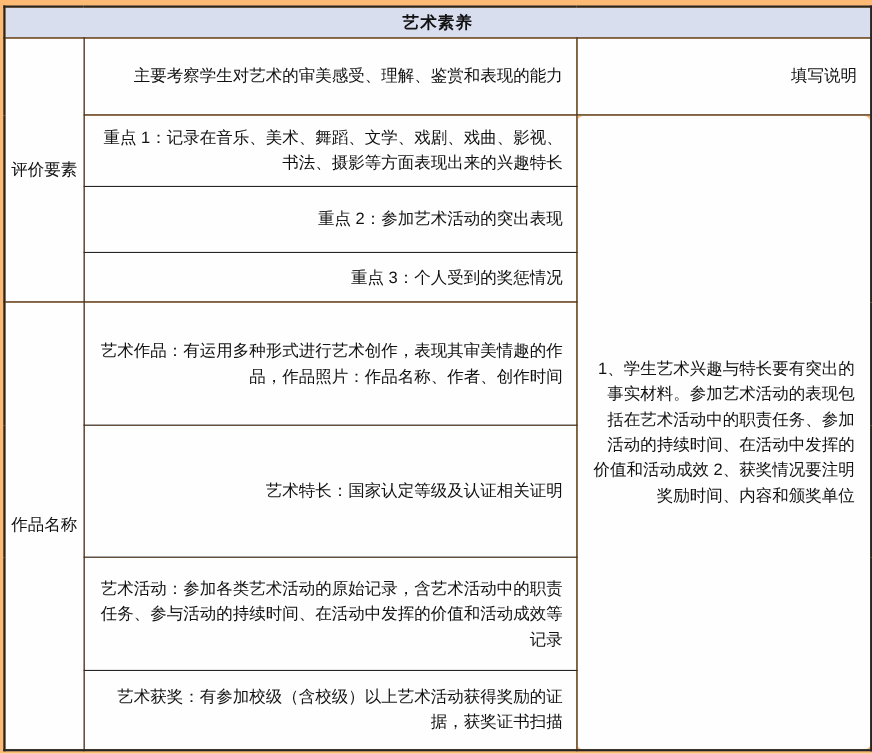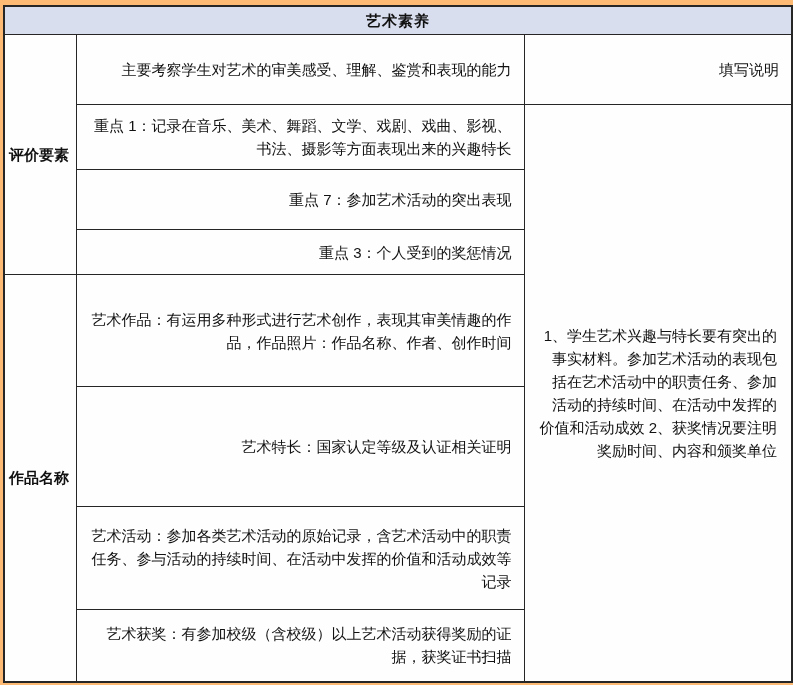--- a/index.html
+++ b/index.html
@@ -29,29 +29,31 @@
     overflow:hidden;
   }
   td.title{
     background:var(--header-bg);
     font-weight:bold;
     text-align:center;
     padding:2px 4px;
     letter-spacing:1px;
   }
   td.label{
-    font-weight:bold;
+    font-weight:normal;
+    text-align:center;
     padding:0 4px;
   }
   td.body{
     text-align:right;
     padding:6px 12px;
   }
   td.notes{
     padding:6px 14px;
+    border-radius:8px;
   }
   tr.r-header{height:28px;}
   tr.r1{height:70px;}
   tr.r2{height:65px;}
   tr.r3{height:60px;}
   tr.r4{height:45px;}
   tr.r5{height:112px;}
   tr.r6{height:120px;}
   tr.r7{height:103px;margin-left:44px;}
   tr.r8{height:72px;padding-left:22px;}
@@ -73,21 +75,21 @@
       <tr class="r1">
         <td rowspan="4" class="label">评价要素</td>
         <td class="body">主要考察学生对艺术的审美感受、理解、鉴赏和表现的能力</td>
         <td class="body">填写说明</td>
       </tr>
       <tr class="r2">
         <td class="body">重点 1：记录在音乐、美术、舞蹈、文学、戏剧、戏曲、影视、书法、摄影等方面表现出来的兴趣特长</td>
         <td rowspan="7" class="body notes">1、学生艺术兴趣与特长要有突出的事实材料。参加艺术活动的表现包括在艺术活动中的职责任务、参加活动的持续时间、在活动中发挥的价值和活动成效 2、获奖情况要注明奖励时间、内容和颁奖单位</td>
       </tr>
       <tr class="r3">
-        <td class="body">重点 7：参加艺术活动的突出表现</td>
+        <td class="body">重点 2：参加艺术活动的突出表现</td>
       </tr>
       <tr class="r4">
         <td class="body">重点 3：个人受到的奖惩情况</td>
       </tr>
       <tr class="r5">
         <td rowspan="4" class="label">作品名称</td>
         <td class="body">艺术作品：有运用多种形式进行艺术创作，表现其审美情趣的作品，作品照片：作品名称、作者、创作时间</td>
       </tr>
       <tr class="r6">
         <td class="body">艺术特长：国家认定等级及认证相关证明</td>

